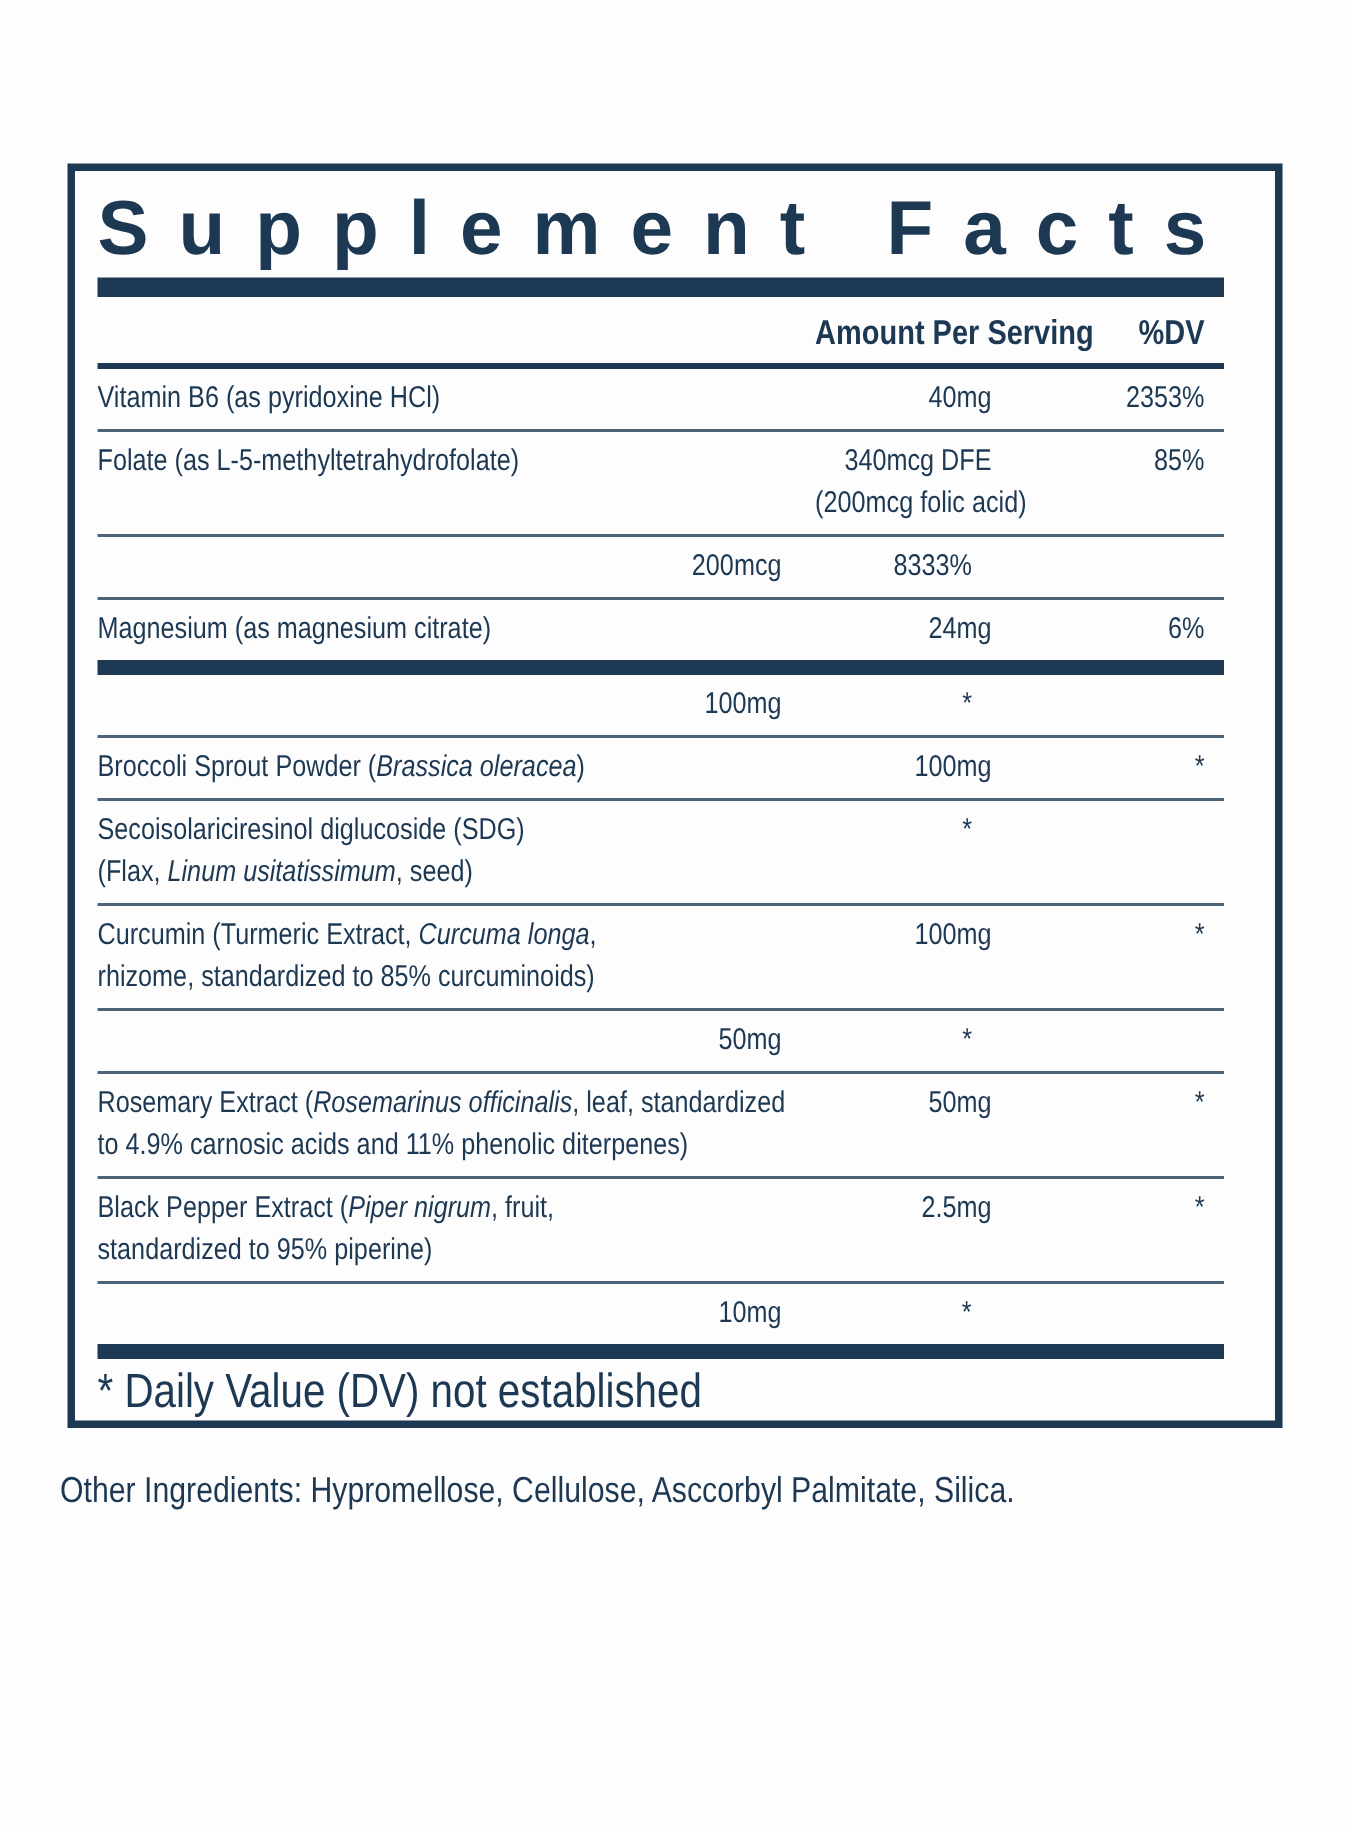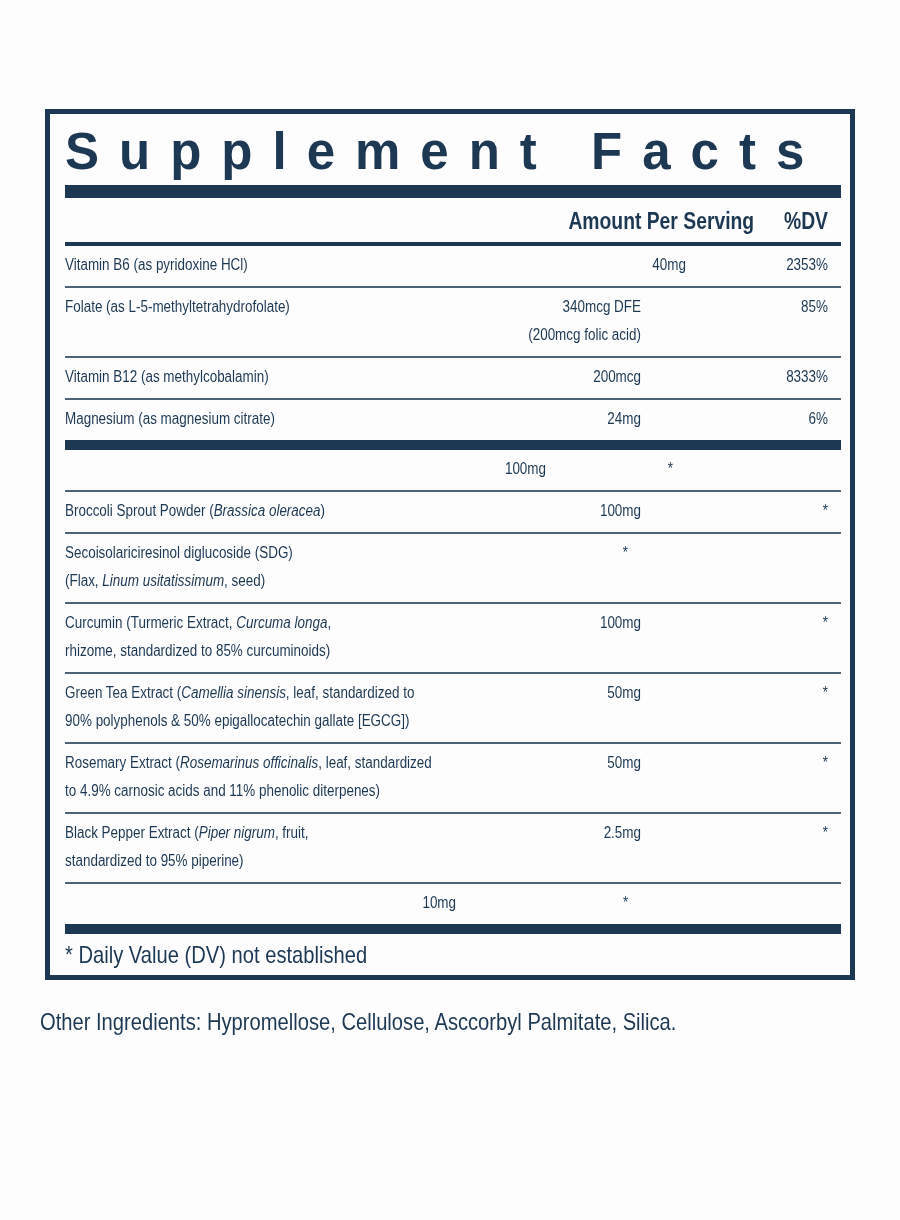--- a/index.html
+++ b/index.html
@@ -13,21 +13,21 @@
     height:1220px;
     font-family:"Liberation Sans",sans-serif;
     color:var(--navy);
     overflow:hidden;
   }
   .panel{
     width:810px;
     margin:109px 0 0 45px;
     border:5px solid var(--navy);
     background:var(--bg);
-    padding:10px 9px 0 15px;
+    padding:10px 34px 0 15px;
   }
   .title{
     font-size:51px;
     font-weight:bold;
     line-height:56px;
     letter-spacing:20px;
     white-space:nowrap;
     color:var(--navy);
   }
   .serving-block{margin-top:10px;}
@@ -48,39 +48,39 @@
     padding:10px 0 8px 0;
     border-bottom:4px solid var(--navy);
     font-weight:bold;
     font-size:23px;
     line-height:26px;
   }
   .section .row{
     display:grid;
     grid-template-columns:1fr 140px 155px;
     padding:5px 0 7px 0;
-    font-size:16px;
+    font-size:20px;
     line-height:28px;
   }
-  .section .row + .row{border-top:2px solid var(--line);gap:45px;}
+  .section .row + .row{border-top:2px solid var(--line);}
   .cell{min-width:0;}
   .acell{text-align:right;}
   .dcell{text-align:right;padding-right:13px;}
   .head-amt{text-align:right;}
   .head-dv{text-align:right;padding-right:13px;}
   .nline,.aline,.dline{display:block;white-space:nowrap;}
   .cond-l{transform:scaleX(0.84);transform-origin:0 50%;}
   .cond-r{transform:scaleX(0.84);transform-origin:100% 50%;}
   .row.vbottom .acell,.row.vbottom .dcell{
     display:flex;flex-direction:column;justify-content:flex-end;align-items:flex-end;
   }
   .nline i{font-style:italic;}
   .footnote-row{
     padding:8px 0 7px 0;
-    font-size:24px;
+    font-size:32px;
     line-height:26px;
   }
   .other{
     margin:28px 0 0 40px;
     font-size:24px;
     line-height:28px;
     white-space:nowrap;
   }
 </style>
 </head>
@@ -120,23 +120,20 @@
         </div>
         <div class="cell acell">
           <div class="aline cond-r">340mcg DFE</div>
           <div class="aline cond-r">(200mcg folic acid)</div>
         </div>
         <div class="cell dcell">
           <div class="dline cond-r">85%</div>
         </div>
       </div>
       <div class="row">
-        <div class="cell ncell">
-          <div class="nline cond-l"><span>Vitamin B12 (as methylcobalamin)</span></div>
-        </div>
         <div class="cell acell">
           <div class="aline cond-r">200mcg</div>
         </div>
         <div class="cell dcell">
           <div class="dline cond-r">8333%</div>
         </div>
       </div>
       <div class="row">
         <div class="cell ncell">
           <div class="nline cond-l"><span>Magnesium (as magnesium citrate)</span></div>
@@ -187,24 +184,20 @@
           <div class="nline cond-l"><span>rhizome, standardized to 85% curcuminoids)</span></div>
         </div>
         <div class="cell acell">
           <div class="aline cond-r">100mg</div>
         </div>
         <div class="cell dcell">
           <div class="dline cond-r">*</div>
         </div>
       </div>
       <div class="row">
-        <div class="cell ncell">
-          <div class="nline cond-l"><span>Green Tea Extract (</span><i>Camellia sinensis</i><span>, leaf, standardized to</span></div>
-          <div class="nline cond-l"><span>90% polyphenols &amp; 50% epigallocatechin gallate [EGCG])</span></div>
-        </div>
         <div class="cell acell">
           <div class="aline cond-r">50mg</div>
         </div>
         <div class="cell dcell">
           <div class="dline cond-r">*</div>
         </div>
       </div>
       <div class="row">
         <div class="cell ncell">
           <div class="nline cond-l"><span>Rosemary Extract (</span><i>Rosemarinus officinalis</i><span>, leaf, standardized</span></div>

